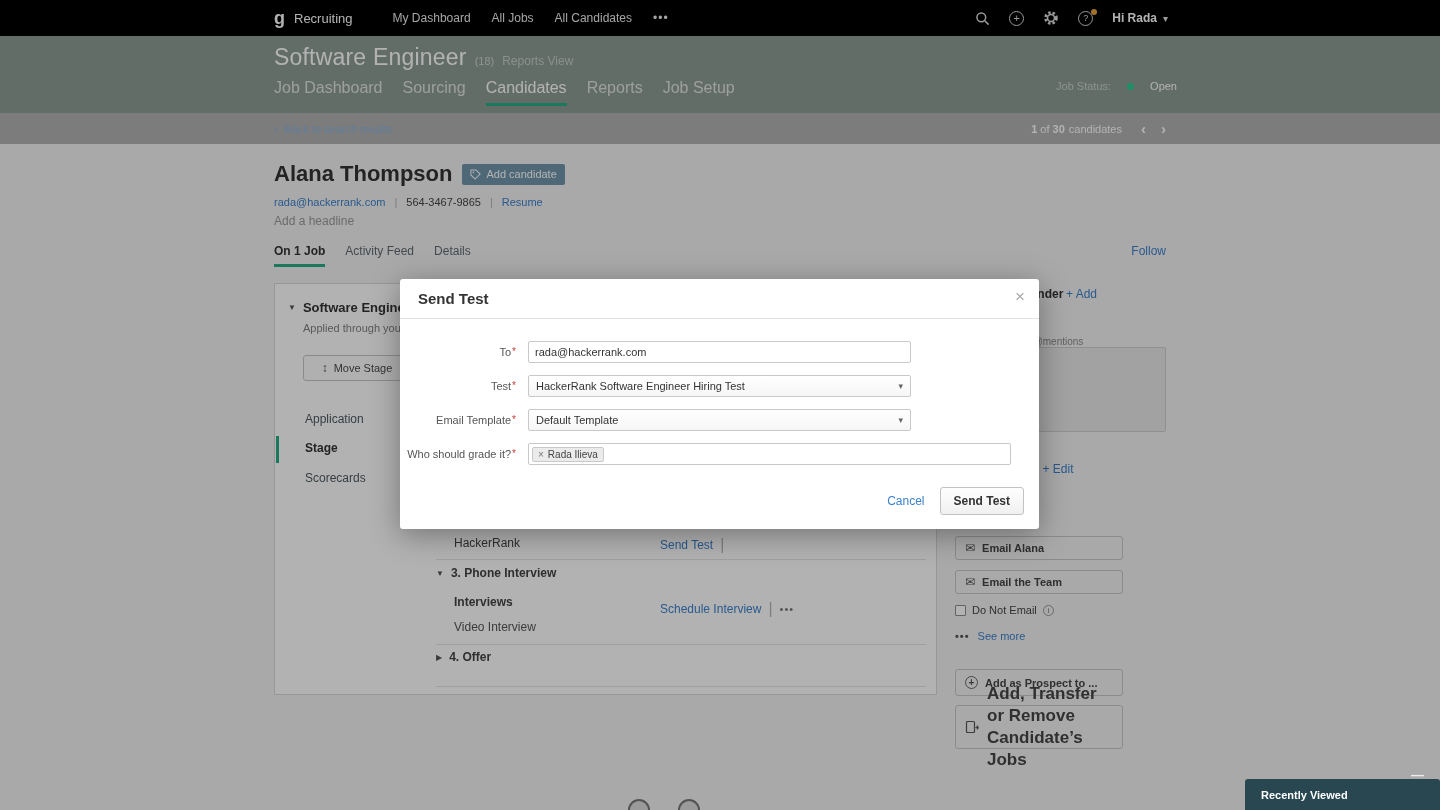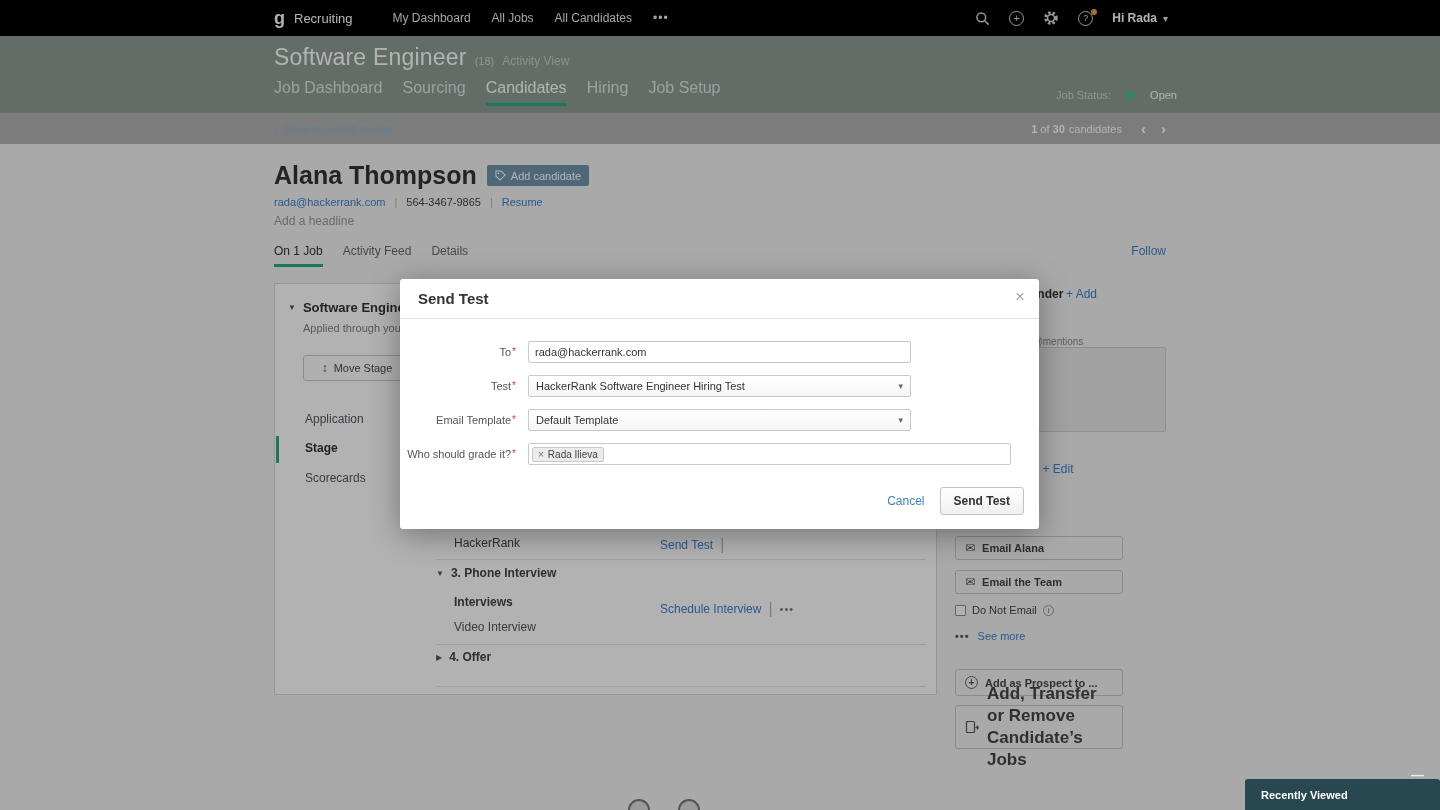--- a/index.html
+++ b/index.html
@@ -26,49 +26,49 @@
 
   
   .job-header{position:absolute;top:36px;left:0;width:1440px;height:77px;background:var(--header-bg);padding:8px 274px 0}
   .jh-title-row{display:flex;align-items:baseline;gap:8px;color:#fff}
   .jh-title{font-size:23px;font-weight:500;letter-spacing:.2px}
   .jh-count{font-size:11px;color:#cdd6d1}
   .jh-loc{font-size:12px;color:#c4cfc9}
   .jh-tabs{display:flex;gap:20px;margin-top:8px;position:relative}
   .jh-tab{font-size:16px;color:rgba(255,255,255,.72);padding-bottom:6px;cursor:pointer}
   .jh-tab.active{color:#fff;border-bottom:3px solid var(--accent-green)}
-  .jh-status{position:absolute;right:-11px;top:10px;display:flex;align-items:center;gap:16px;font-size:11px}
+  .jh-status{position:absolute;right:-11px;top:1px;display:flex;align-items:center;gap:16px;font-size:11px}
   .jh-status-label{color:#c9d3ce}
   .status-dot{width:7px;height:7px;border-radius:50%;background:var(--status-green)}
   .jh-status-value{color:#fff}
 
   
   .subbar{position:absolute;top:113px;left:0;width:1440px;height:31px;background:var(--subbar-bg);display:flex;align-items:center;justify-content:space-between;padding:0 274px}
   .back-group{display:flex;align-items:center;gap:6px;font-size:11px;cursor:pointer}
   .back-chev{color:var(--back-link);font-size:13px}
   .back-link{color:var(--back-link)}
   .pagination{display:flex;align-items:center;font-size:11px;color:#fff}
   .pag-sp{margin-right:3px}
   .pag-b{font-weight:bold}
   .pag-suffix{margin-left:1px}
   .pag-chev{font-size:15px;font-weight:bold;color:#fff;cursor:pointer;line-height:1}
   .pag-chev.prev{margin-left:19px}
   .pag-chev.next{margin-left:15px}
 
   
   .name-row{position:absolute;left:274px;top:161px;display:flex;align-items:center;gap:10px}
-  .cand-name{font-size:25px;font-weight:bold;color:#333}
+  .cand-name{font-size:22px;font-weight:bold;color:#333}
   .add-cand-btn{height:21px;background:var(--slate-button);border-radius:2px;color:#fff;font-size:11px;display:flex;align-items:center;gap:5px;padding:0 8px;cursor:pointer}
   .contact-row{position:absolute;left:274px;top:196px;display:flex;align-items:center;gap:9px;font-size:11px}
   .pipe{color:#b5b5b5}
   .phone{color:#444}
   .headline{position:absolute;left:274px;top:214px;font-size:12px;color:#999;cursor:text}
   .profile-tabs{position:absolute;left:274px;top:244px;width:892px;display:flex;gap:20px}
   .p-tab{font-size:12px;color:#5f6a72;padding-bottom:6px;cursor:pointer}
-  .p-tab.active{color:#333;font-weight:normal;border-bottom:3px solid var(--accent-green)}
+  .p-tab.active{color:#333;font-weight:bold;border-bottom:3px solid var(--accent-green)}
   .follow{margin-left:auto;font-size:12px}
 
   
   .card{position:absolute;left:274px;top:283px;width:663px;height:412px;background:#fff;border:1px solid #d8d8d8}
   .ca{position:absolute}
   .caret{font-size:8px;color:#555}
   .jobrow{display:flex;align-items:center;gap:7px}
   .job-name{font-size:13px;font-weight:bold;color:#333}
   .applied{font-size:11px;color:#808080}
   .move-btn{width:108px;height:26px;background:#fcfcfc;border:1px solid #c8c8c8;border-radius:3px;display:flex;align-items:center;justify-content:center;gap:6px;cursor:pointer}
@@ -167,27 +167,27 @@
         <span>Hi Rada</span>
         <span class="nav-chev">▾</span>
       </span>
     </div>
   </nav>
 
   <header class="job-header">
     <div class="jh-title-row">
       <span class="jh-title">Software Engineer</span>
       <span class="jh-count">(18)</span>
-      <span class="jh-loc">Activity View</span>
+      <span class="jh-loc">Reports View</span>
     </div>
     <div class="jh-tabs">
       <span class="jh-tab">Job Dashboard</span>
       <span class="jh-tab">Sourcing</span>
       <span class="jh-tab active">Candidates</span>
-      <span class="jh-tab">Hiring</span>
+      <span class="jh-tab">Reports</span>
       <span class="jh-tab">Job Setup</span>
       <span class="jh-status">
         <span class="jh-status-label">Job Status:</span>
         <span class="status-dot"></span>
         <span class="jh-status-value">Open</span>
       </span>
     </div>
   </header>
 
   <div class="subbar">

